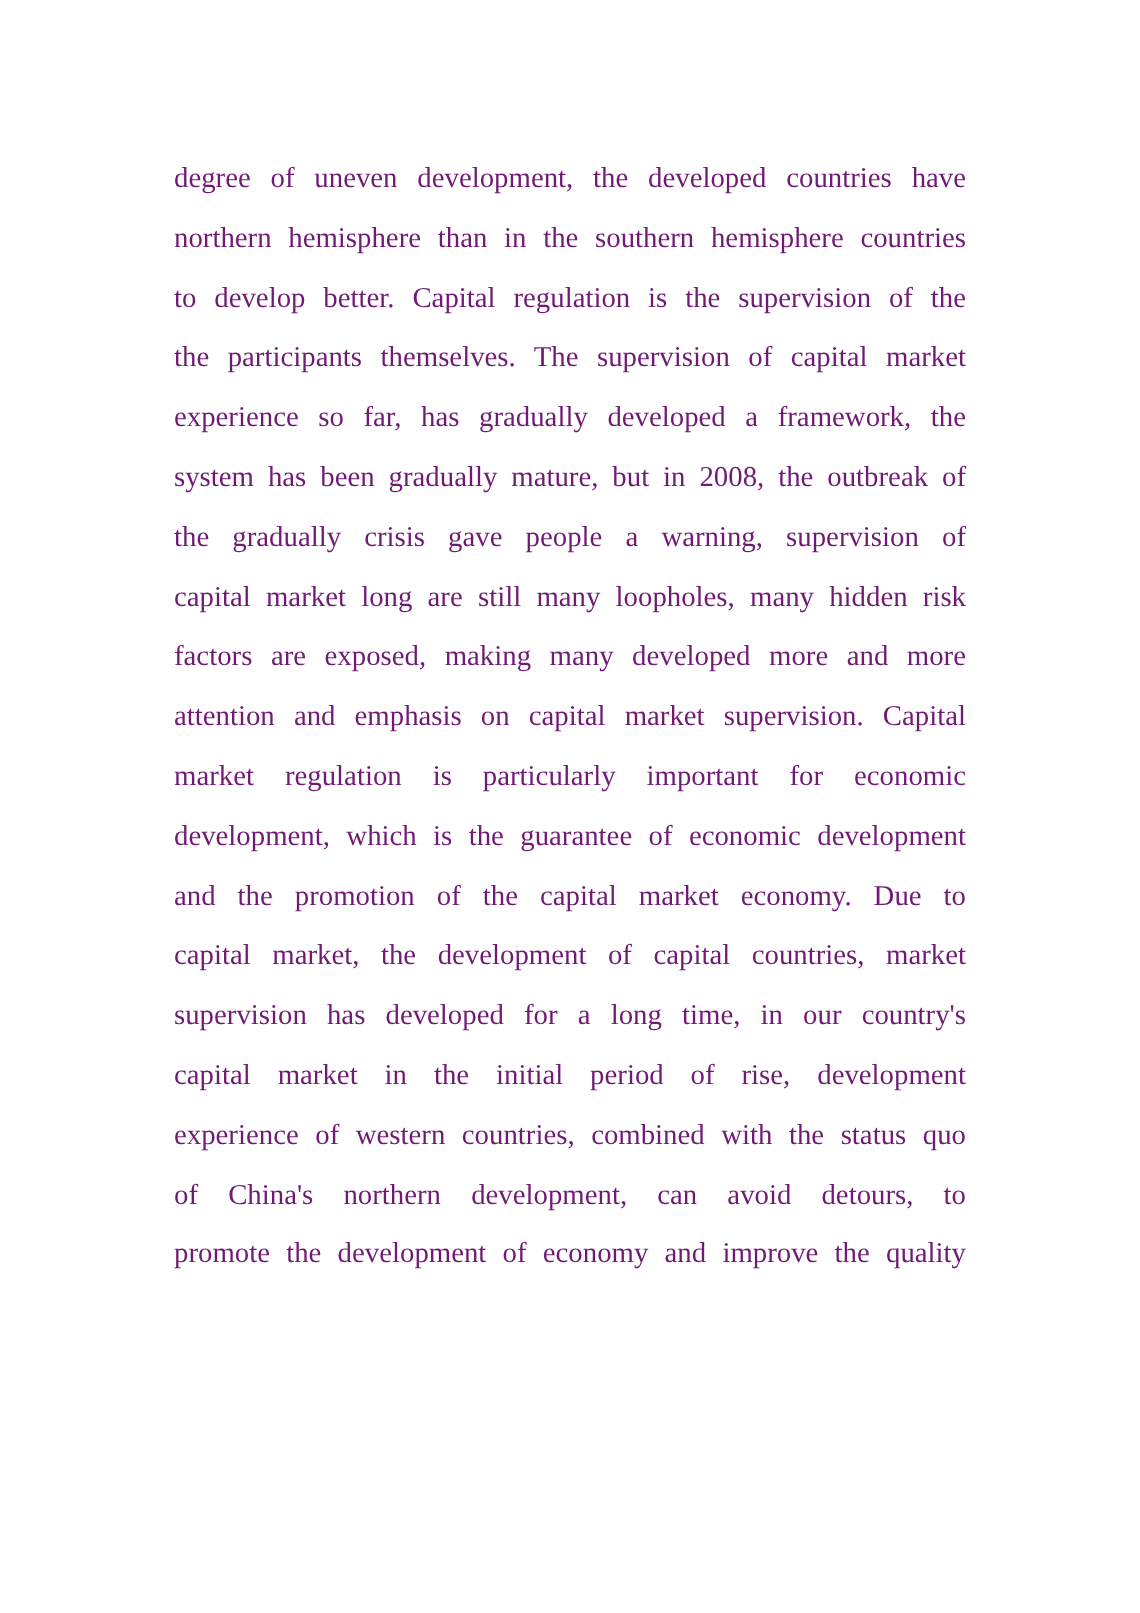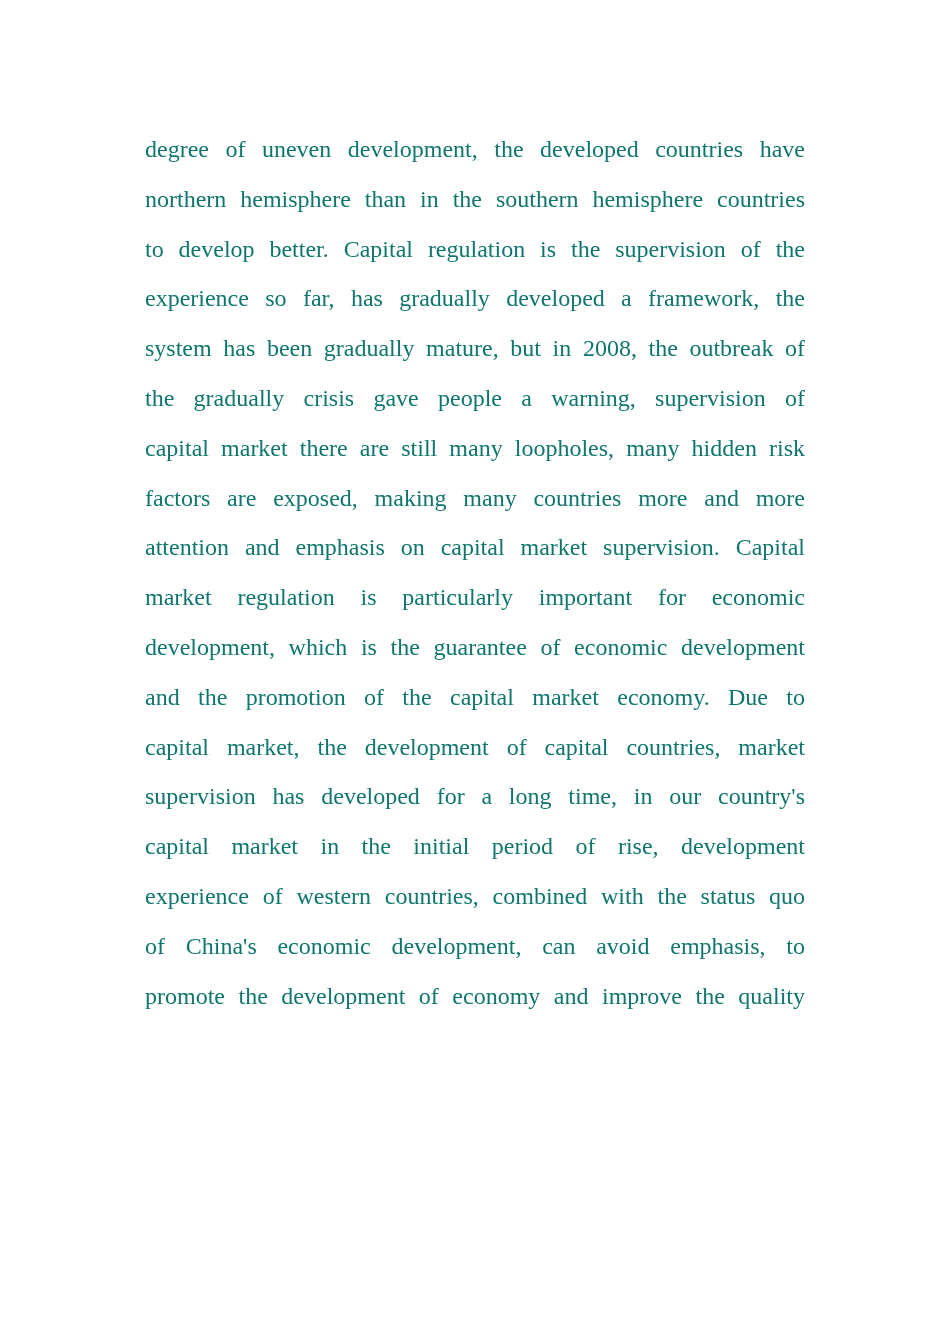--- a/index.html
+++ b/index.html
@@ -21,21 +21,21 @@
       height: 1344px;
       background: #ffffff;
     }
     .body-text {
       position: absolute;
       left: 145px;
       top: 131px;
       width: 660px;
       font-family: "Liberation Serif", "DejaVu Serif", serif;
       font-size: 24px;
-      color: #0f766e;
+      color: #701a75;
     }
     .line {
       display: block;
       height: 49.8px;
       line-height: 36px;
       text-align: justify;
       text-align-last: justify;
       white-space: nowrap;
       overflow: visible;
     }
@@ -44,29 +44,30 @@
     }
   </style>
 </head>
 <body>
 
 <div class="page">
   <div class="body-text">
     <div class="line"><span class="text">degree of uneven development, the developed countries have</span></div>
     <div class="line"><span class="text">northern hemisphere than in the southern hemisphere countries</span></div>
     <div class="line"><span class="text">to develop better. Capital regulation is the supervision of the</span></div>
+    <div class="line"><span class="text">the participants themselves. The supervision of capital market</span></div>
     <div class="line"><span class="text">experience so far, has gradually developed a framework, the</span></div>
     <div class="line"><span class="text">system has been gradually mature, but in 2008, the outbreak of</span></div>
     <div class="line"><span class="text">the gradually crisis gave people a warning, supervision of</span></div>
-    <div class="line"><span class="text">capital market there are still many loopholes, many hidden risk</span></div>
-    <div class="line"><span class="text">factors are exposed, making many countries more and more</span></div>
+    <div class="line"><span class="text">capital market long are still many loopholes, many hidden risk</span></div>
+    <div class="line"><span class="text">factors are exposed, making many developed more and more</span></div>
     <div class="line"><span class="text">attention and emphasis on capital market supervision. Capital</span></div>
     <div class="line"><span class="text">market regulation is particularly important for economic</span></div>
     <div class="line"><span class="text">development, which is the guarantee of economic development</span></div>
     <div class="line"><span class="text">and the promotion of the capital market economy. Due to</span></div>
     <div class="line"><span class="text">capital market, the development of capital countries, market</span></div>
     <div class="line"><span class="text">supervision has developed for a long time, in our country's</span></div>
     <div class="line"><span class="text">capital market in the initial period of rise, development</span></div>
     <div class="line"><span class="text">experience of western countries, combined with the status quo</span></div>
-    <div class="line"><span class="text">of China's economic development, can avoid emphasis, to</span></div>
+    <div class="line"><span class="text">of China's northern development, can avoid detours, to</span></div>
     <div class="line"><span class="text">promote the development of economy and improve the quality</span></div>
   </div>
 </div>
 
 </body></html>

